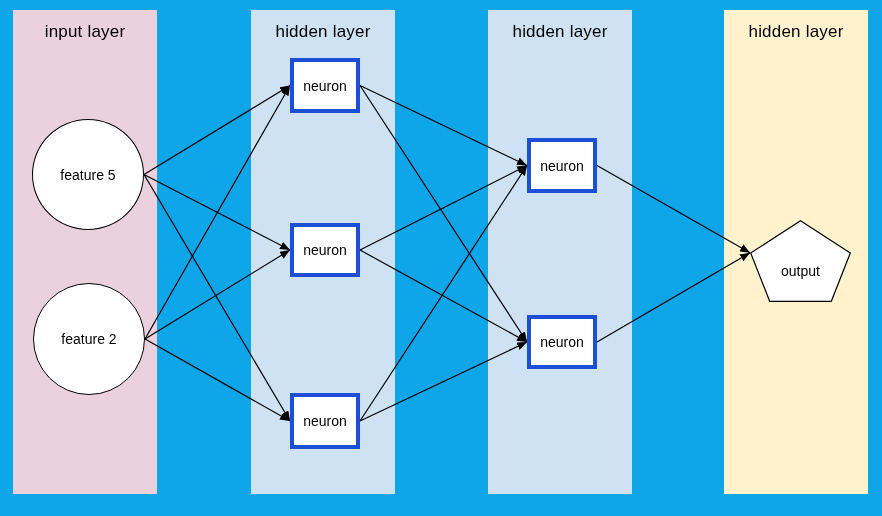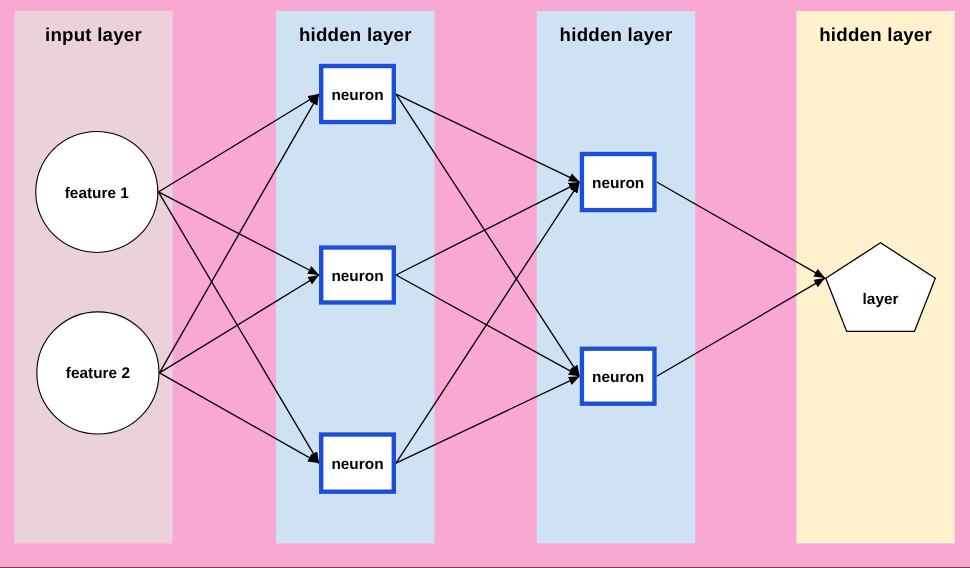--- a/index.html
+++ b/index.html
@@ -74,21 +74,21 @@
     position: absolute;
     left: 50%;
     top: 62%;
     transform: translate(-50%, -50%);
     white-space: nowrap;
   }
 </style>
 </head>
 <body style="background: rgb(0, 0, 0);">
 
-<div id="stage" style="background: #f9a8d4; font-weight: bold;">
+<div id="stage" style="background: #0ea5e9;">
 
   <div class="layer" id="layer-input" style="background: rgb(234, 209, 220);">
     <div class="layer-title">input layer</div>
   </div>
 
   <div class="layer" id="layer-hidden1" style="background: rgb(207, 226, 243);">
     <div class="layer-title">hidden layer</div>
   </div>
 
   <div class="layer" id="layer-hidden2" style="background: rgb(207, 226, 243);">
@@ -115,21 +115,21 @@
       <line x1="360" y1="85.5" x2="527" y2="342" stroke="#000000" stroke-width="1.2" marker-end="url(#arrowhead)"></line>
       <line x1="360" y1="250" x2="527" y2="165.5" stroke="#000000" stroke-width="1.2" marker-end="url(#arrowhead)"></line>
       <line x1="360" y1="250" x2="527" y2="342" stroke="#000000" stroke-width="1.2" marker-end="url(#arrowhead)"></line>
       <line x1="360" y1="421" x2="527" y2="165.5" stroke="#000000" stroke-width="1.2" marker-end="url(#arrowhead)"></line>
       <line x1="360" y1="421" x2="527" y2="342" stroke="#000000" stroke-width="1.2" marker-end="url(#arrowhead)"></line>
       <line x1="597" y1="165.5" x2="750" y2="252.8" stroke="#000000" stroke-width="1.2" marker-end="url(#arrowhead)"></line>
       <line x1="597" y1="342" x2="750" y2="252.8" stroke="#000000" stroke-width="1.2" marker-end="url(#arrowhead)"></line>
     </svg>
 
   <div class="node circle" id="node-f1">
-    <span>feature 1</span>
+    <span>feature 5</span>
   </div>
 
   <div class="node circle" id="node-f2">
     <span>feature 2</span>
   </div>
 
   <div class="node rect" id="node-h1n1">
     <span>neuron</span>
   </div>
 
@@ -146,16 +146,16 @@
   </div>
 
   <div class="node rect" id="node-h2n2">
     <span>neuron</span>
   </div>
 
   <div class="node" id="node-out">
     <svg width="101" height="82" viewBox="0 0 101 82">
       <polygon id="pent-poly" points="50.5,0.7 100.3,33 81.3,81.3 19.7,81.3 0.7,33" fill="#ffffff" stroke="#000000" stroke-width="1.2"></polygon>
     </svg>
-    <span class="pent-label">layer</span>
+    <span class="pent-label">output</span>
   </div>
 
 </div>
 
 </body></html>

